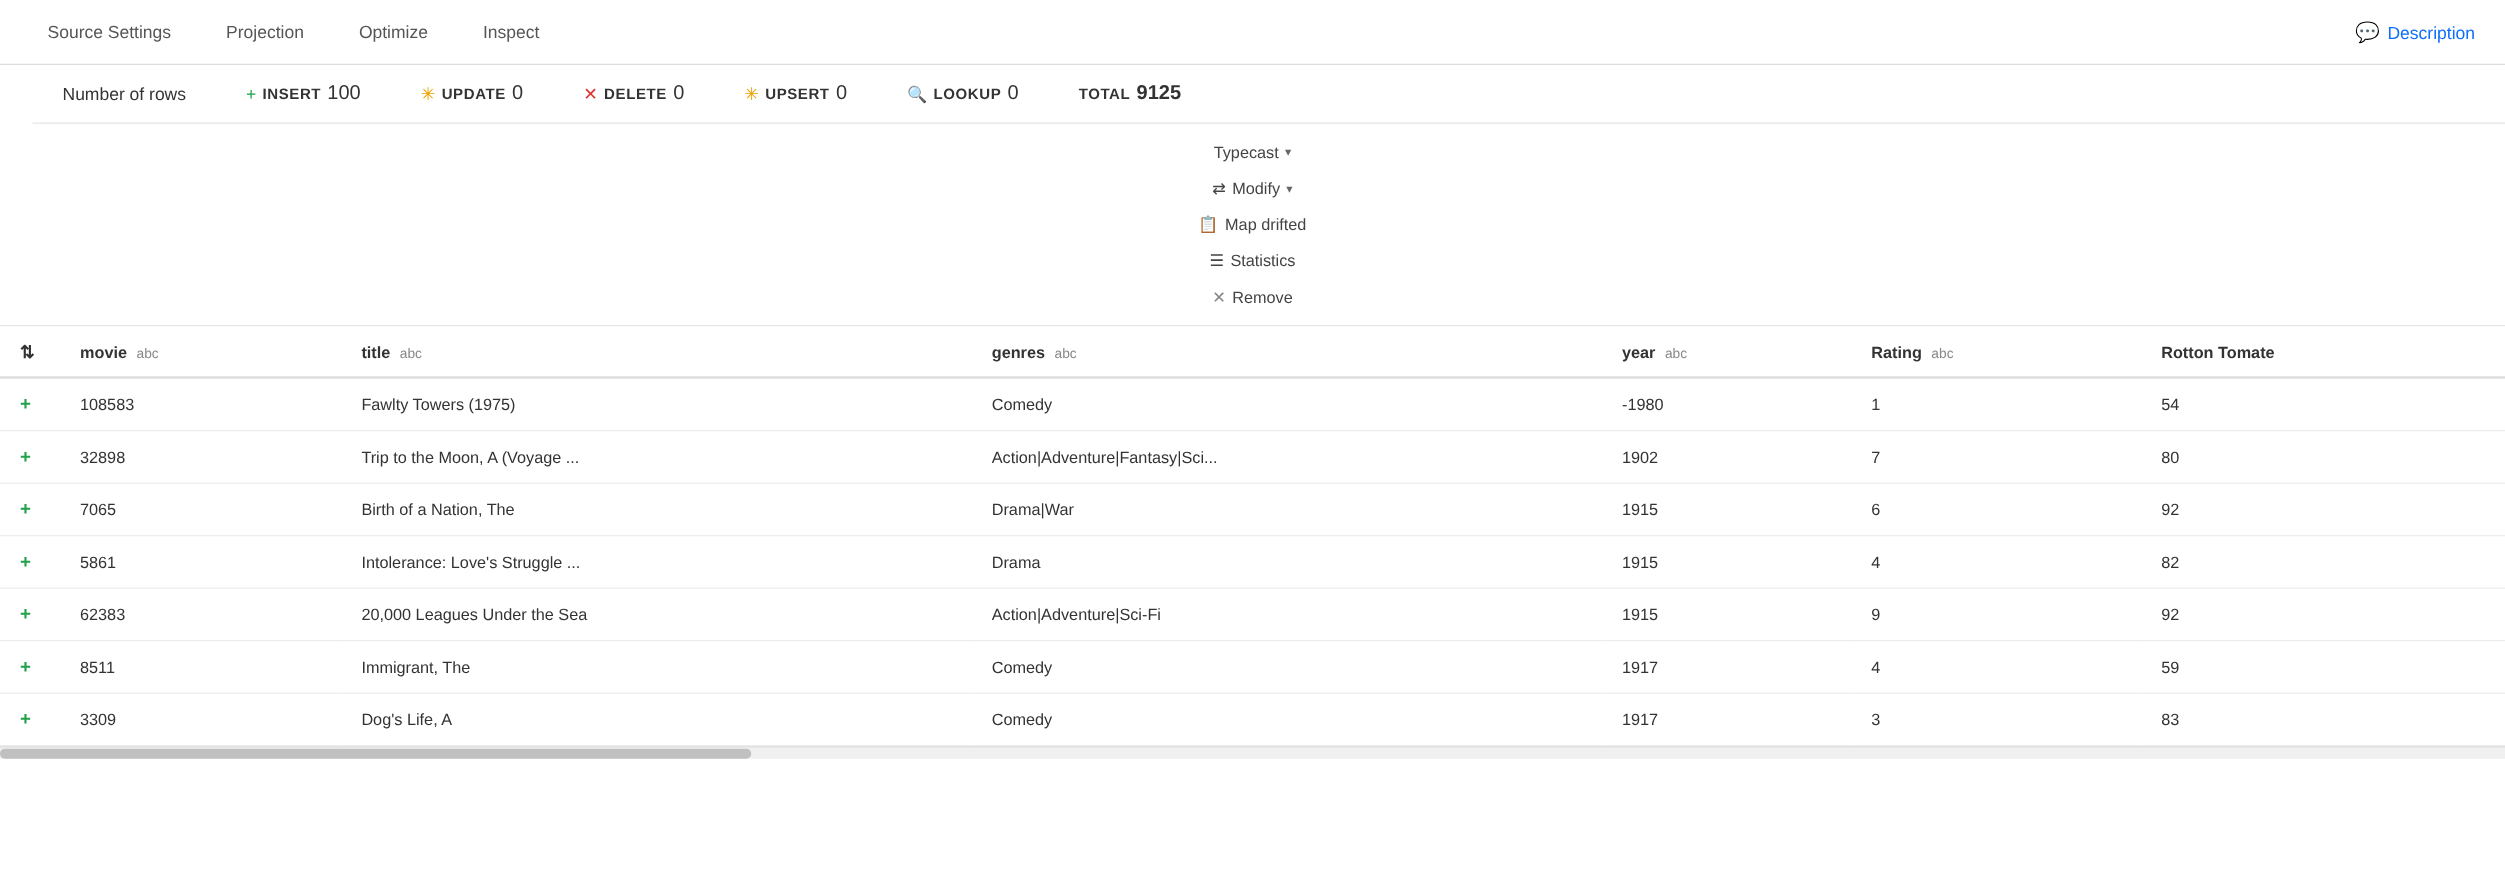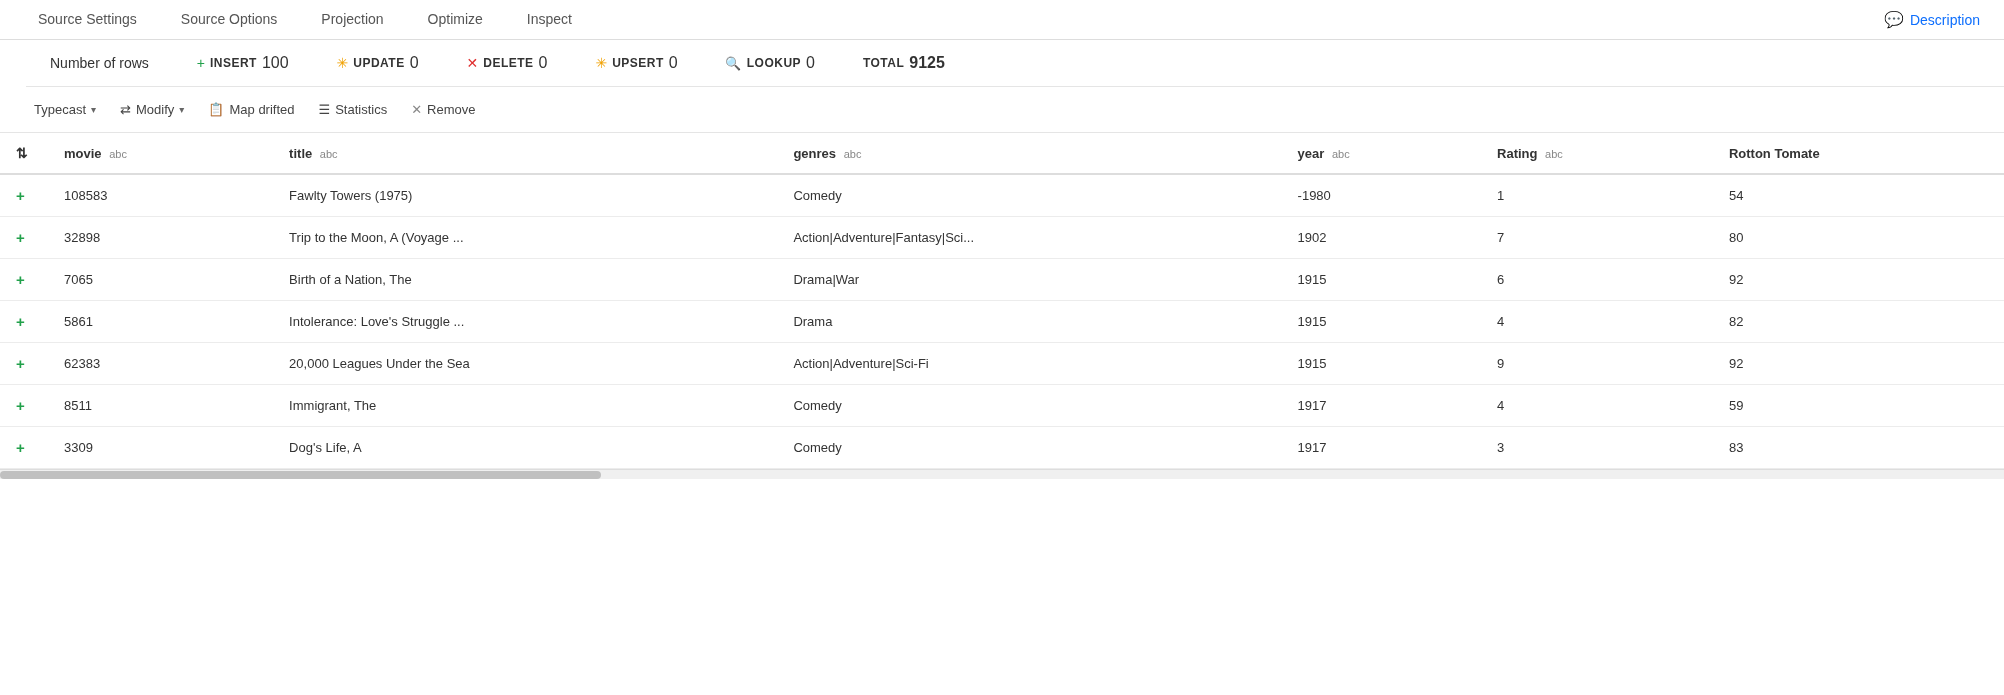--- a/index.html
+++ b/index.html
@@ -10,21 +10,21 @@
       color: #333;
       width: 2004px;
       min-height: 695px;
     }
 
     
     .top-nav {
       display: flex;
       align-items: stretch;
       border-bottom: 1px solid #ddd;
-      height: 40px;
+      height: 52px;
       padding: 0 16px;
       background: #fff;
     }
     .nav-tab {
       display: flex;
       align-items: center;
       padding: 0 22px;
       font-size: 14px;
       color: #555;
       cursor: pointer;
@@ -81,20 +81,21 @@
     .lookup-icon { color: #888; font-size: 13px; }
     .total-key { font-weight: 700; font-size: 12px; letter-spacing: 0.04em; }
 
     
     .toolbar {
       display: flex;
       align-items: center;
       padding: 10px 24px;
       gap: 4px;
       border-bottom: 1px solid #e5e5e5;
+      flex-direction: column;
     }
     .toolbar-btn {
       display: flex;
       align-items: center;
       gap: 5px;
       padding: 5px 10px;
       font-size: 13px;
       color: #444;
       cursor: pointer;
       border-radius: 4px;
@@ -163,21 +164,20 @@
       height: 8px;
       background: #c0c0c0;
       border-radius: 4px;
     }
   </style>
 </head>
 <body>
 
 <div class="top-nav">
   <div class="nav-tab">Source Settings</div>
-  <div class="nav-tab">Source Options</div>
   <div class="nav-tab">Projection</div>
   <div class="nav-tab">Optimize</div>
   <div class="nav-tab">Inspect</div>
   <div class="nav-spacer"></div>
   <div class="description-btn">
     <span style="font-size:16px;">💬</span>
     <span>Description</span>
   </div>
 </div>
 

